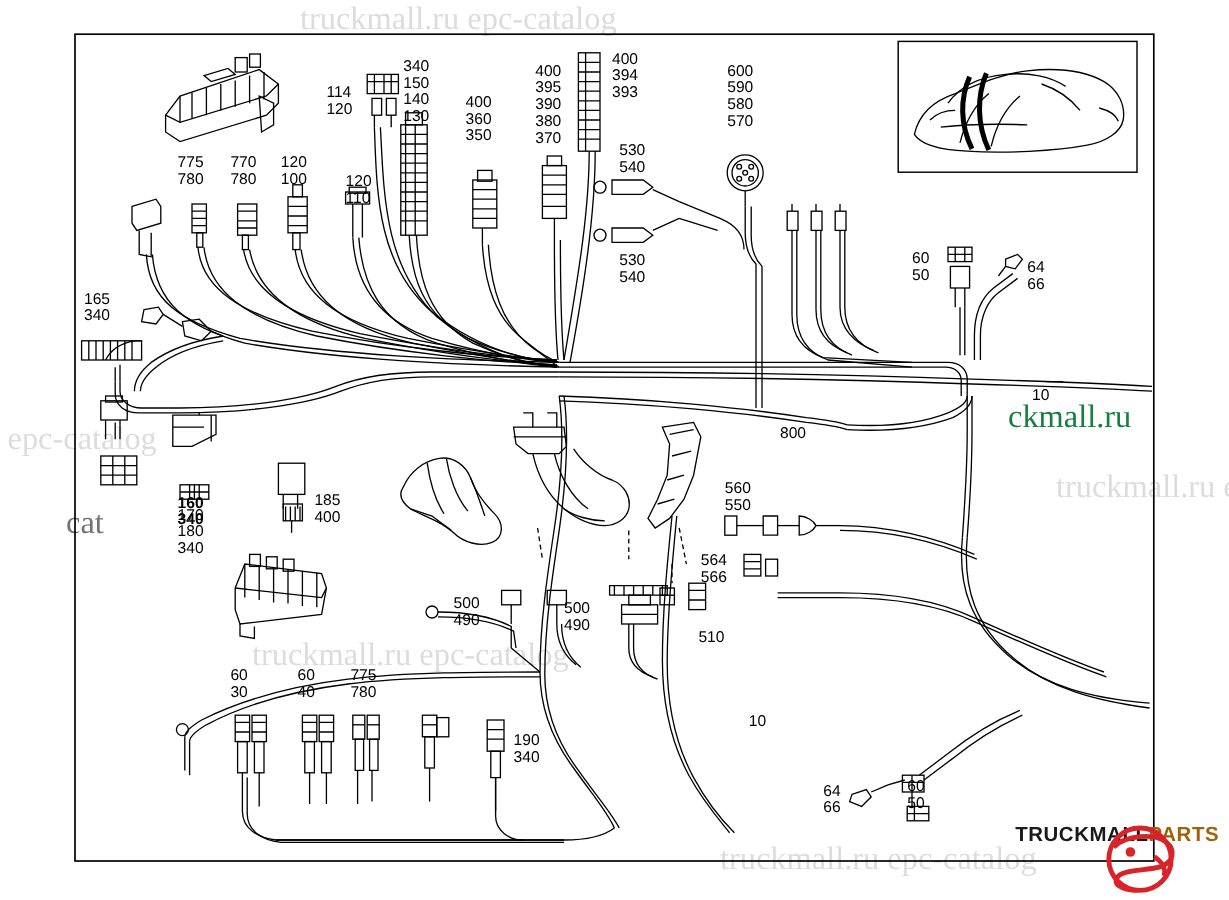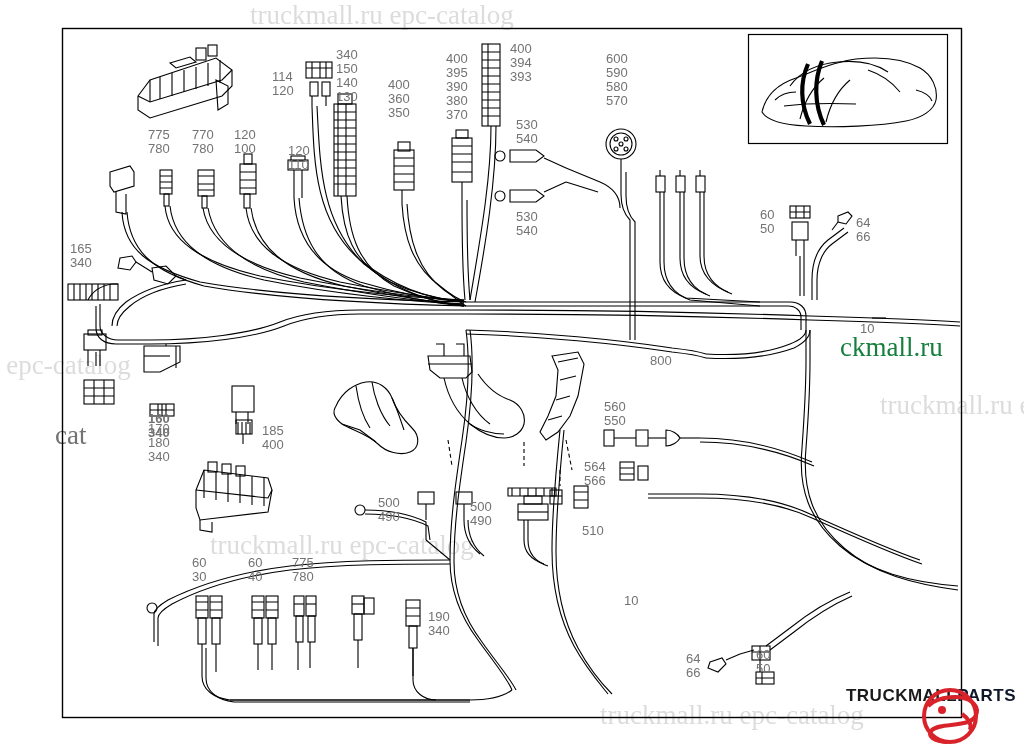--- a/index.html
+++ b/index.html
@@ -25,21 +25,21 @@
     position: absolute;
     left: 0; top: 0;
     width: 1024px;
     height: 750px;
   }
   .lbl {
     position: absolute;
     font-family: "Liberation Sans", sans-serif;
     font-size: 13px;
     line-height: 14px;
-    color: #737373;
+    color: #000000;
     white-space: pre;
     letter-spacing: 0px;
   }
   .wm {
     position: absolute;
     color: #d8d8d8;
     font-family: "Liberation Serif", serif;
     font-size: 26px;
     white-space: pre;
     pointer-events: none;
@@ -55,21 +55,21 @@
   #brandtext {
     position: absolute;
     right: 8px;
     bottom: 44px;
     font-family: "Liberation Sans", sans-serif;
     font-size: 17px;
     font-weight: bold;
     letter-spacing: 0.5px;
     color: #1a1a1a;
   }
-  #brandtext .red { color: #0f172a; }
+  #brandtext .red { color: #a16207; }
 </style>
 </head>
 <body>
 
 <div id="stage">
 
   <div id="watermarks">
       <div class="wm" style="left: 250px; top: 0px; font-size: 27px; color: rgb(220, 220, 220);">truckmall.ru epc-catalog</div>
       <div class="wm" style="left: -8px; top: 350px; font-size: 27px; color: rgb(220, 220, 220);">l epc-catalog</div>
       <div class="wm" style="left: 600px; top: 700px; font-size: 27px; color: rgb(220, 220, 220);">truckmall.ru epc-catalog</div>
@@ -495,21 +495,21 @@
       <div class="lbl" style="left: 446px; top: 52px;"><div>400</div><div>395</div><div>390</div><div>380</div><div>370</div></div>
       <div class="lbl" style="left: 510px; top: 42px;"><div>400</div><div>394</div><div>393</div></div>
       <div class="lbl" style="left: 516px; top: 118px;"><div>530</div><div>540</div></div>
       <div class="lbl" style="left: 516px; top: 210px;"><div>530</div><div>540</div></div>
       <div class="lbl" style="left: 606px; top: 52px;"><div>600</div><div>590</div><div>580</div><div>570</div></div>
       <div class="lbl" style="left: 760px; top: 208px;"><div>60</div><div>50</div></div>
       <div class="lbl" style="left: 856px; top: 216px;"><div>64</div><div>66</div></div>
       <div class="lbl" style="left: 70px; top: 242px;"><div>165</div><div>340</div></div>
       <div class="lbl" style="left: 148px; top: 412px; font-weight: bold;"><div>160</div><div>340</div></div>
       <div class="lbl" style="left: 148px; top: 422px;"><div>170</div><div>180</div><div>340</div></div>
-      <div class="lbl" style="left: 262px; top: 424px;"><div>185</div><div>400</div></div>
+      <div class="lbl" style="left: 262px; top: 410px;"><div>185</div><div>400</div></div>
       <div class="lbl" style="left: 650px; top: 354px;"><div>800</div></div>
       <div class="lbl" style="left: 860px; top: 322px;"><div>10</div></div>
       <div class="lbl" style="left: 624px; top: 594px;"><div>10</div></div>
       <div class="lbl" style="left: 604px; top: 400px;"><div>560</div><div>550</div></div>
       <div class="lbl" style="left: 584px; top: 460px;"><div>564</div><div>566</div></div>
       <div class="lbl" style="left: 582px; top: 524px;"><div>510</div></div>
       <div class="lbl" style="left: 378px; top: 496px;"><div>500</div><div>490</div></div>
       <div class="lbl" style="left: 470px; top: 500px;"><div>500</div><div>490</div></div>
       <div class="lbl" style="left: 192px; top: 556px;"><div>60</div><div>30</div></div>
       <div class="lbl" style="left: 248px; top: 556px;"><div>60</div><div>40</div></div>

